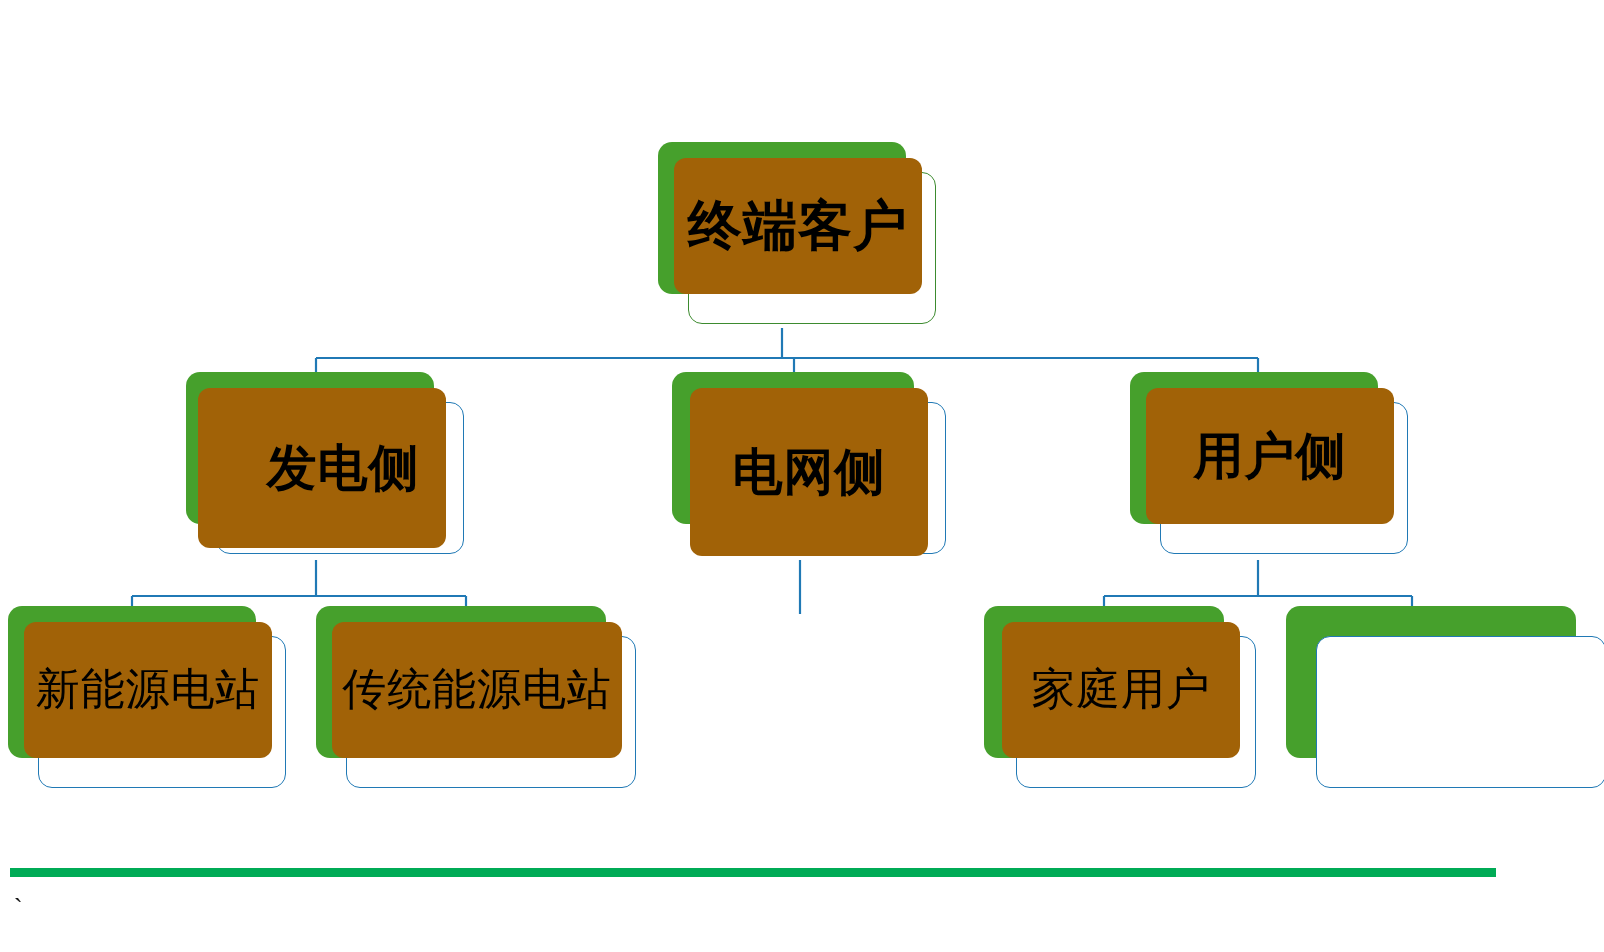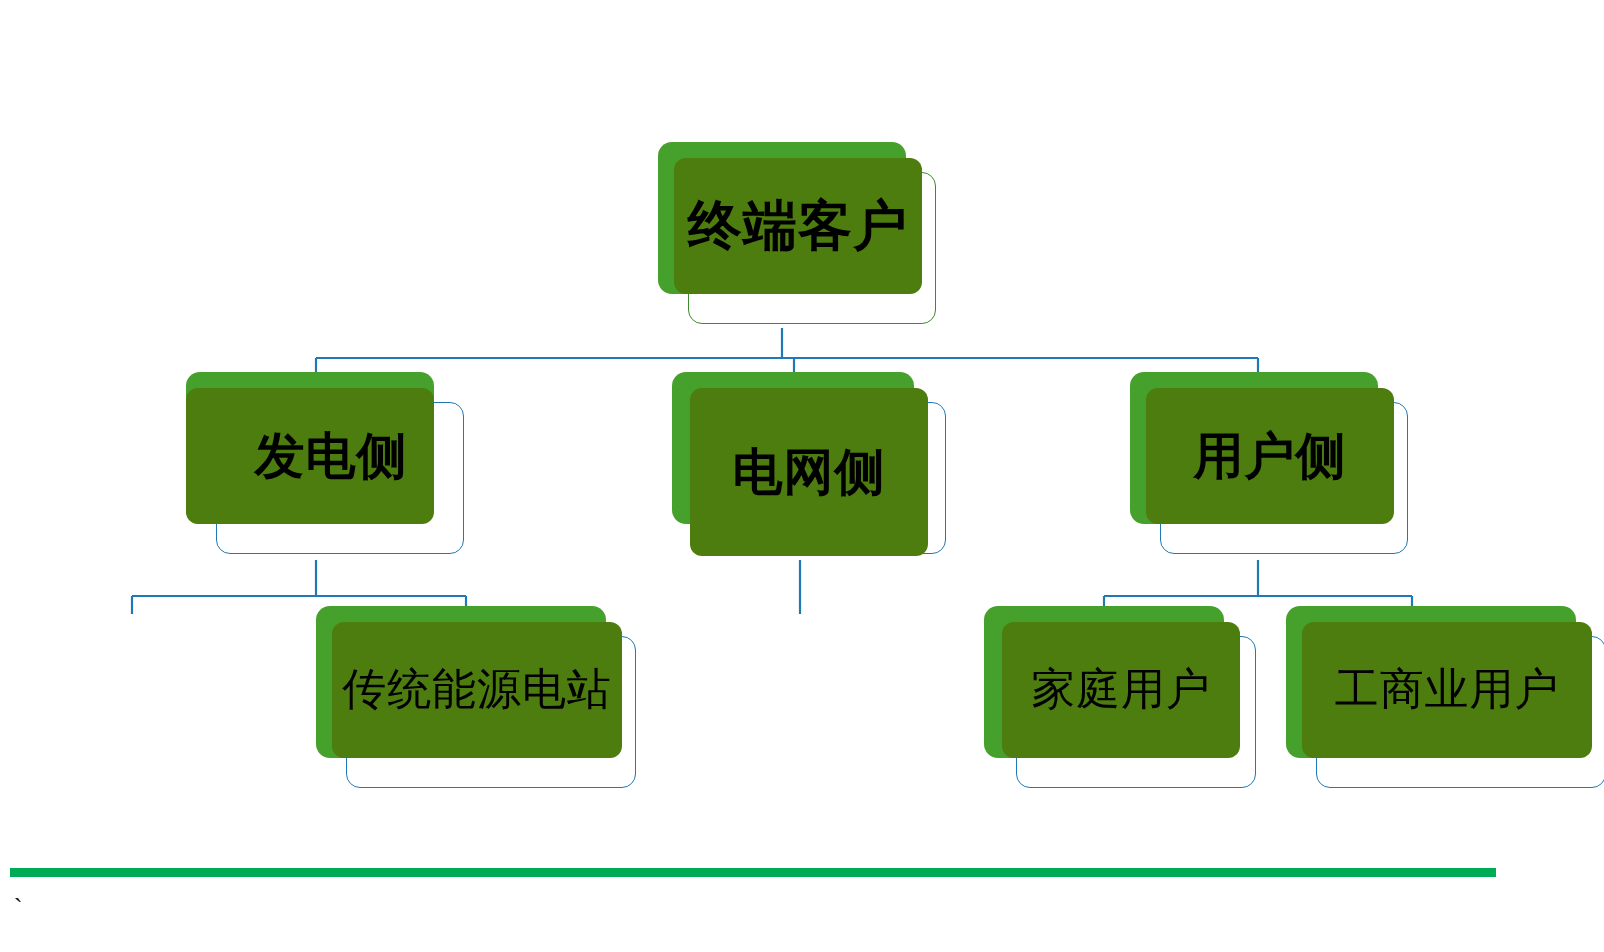--- a/index.html
+++ b/index.html
@@ -46,21 +46,21 @@
     border: 1.4px solid #2079b5;
     box-sizing: border-box;
   }
   .node.root .plate-outline {
     border-color: #3d8b2f;
   }
   
   .node .plate-fill {
     position: absolute;
     border-radius: 12px;
-    background: #4d7c0f;
+    background: #a16207;
     display: flex;
     align-items: center;
     justify-content: center;
     box-sizing: border-box;
   }
   .node .label {
     color: #000000;
     white-space: nowrap;
     line-height: 1;
     letter-spacing: 0.02em;
@@ -119,41 +119,48 @@
     <div class="plate-green" style="width:248px; height:152px;"></div>
     <div class="plate-outline" style="left:30px; top:30px; width:248px; height:152px;"></div>
     <div class="plate-fill" style="left:16px; top:16px; width:248px; height:136px;">
       <span class="label">终端客户</span>
     </div>
   </div>
 
   <div class="node lvl2" style="left:186px; top:372px; width:278px; height:182px;">
     <div class="plate-green" style="width:248px; height:152px;"></div>
     <div class="plate-outline" style="left:30px; top:30px; width:248px; height:152px;"></div>
-    <div class="plate-fill" style="left:0; top:16px; width:248px; height:136px;padding-left:42px;">
+    <div class="plate-fill" style="left:12px; top:16px; width:248px; height:160px;padding-left:42px;">
       <span class="label">发电侧</span>
     </div>
   </div>
 
   <div class="node lvl2" style="left:672px; top:372px; width:274px; height:182px;">
     <div class="plate-green" style="width:242px; height:152px;"></div>
     <div class="plate-outline" style="left:32px; top:30px; width:242px; height:152px;"></div>
     <div class="plate-fill" style="left:18px; top:16px; width:238px; height:168px;">
       <span class="label">电网侧</span>
     </div>
   </div>
 
   <div class="node lvl2" style="left:1130px; top:372px; width:278px; height:182px;">
     <div class="plate-green" style="width:248px; height:152px;"></div>
     <div class="plate-outline" style="left:30px; top:30px; width:248px; height:152px;"></div>
     <div class="plate-fill" style="left:16px; top:16px; width:248px; height:136px;">
       <span class="label">用户侧</span>
     </div>
   </div>
 
+  <div class="node lvl3" style="left:8px; top:606px; width:278px; height:182px;">
+    <div class="plate-green" style="width:248px; height:152px;"></div>
+    <div class="plate-outline" style="left:30px; top:30px; width:248px; height:152px;"></div>
+    <div class="plate-fill" style="left:16px; top:16px; width:248px; height:136px;">
+      <span class="label">新能源电站</span>
+    </div>
+  </div>
 
   <div class="node lvl3" style="left:316px; top:606px; width:320px; height:182px;font-family:Liberation Serif, serif;">
     <div class="plate-green" style="width:290px; height:152px;"></div>
     <div class="plate-outline" style="left:30px; top:30px; width:290px; height:152px;"></div>
     <div class="plate-fill" style="left:16px; top:16px; width:290px; height:136px;">
       <span class="label">传统能源电站</span>
     </div>
   </div>
 
 
@@ -161,21 +168,18 @@
     <div class="plate-green" style="width:240px; height:152px;"></div>
     <div class="plate-outline" style="left:32px; top:30px; width:240px; height:152px;"></div>
     <div class="plate-fill" style="left:18px; top:16px; width:238px; height:136px;font-family:Liberation Serif, serif;">
       <span class="label">家庭用户</span>
     </div>
   </div>
 
   <div class="node lvl3" style="left:1286px; top:606px; width:320px; height:182px;">
     <div class="plate-green" style="width:290px; height:152px;"></div>
     <div class="plate-outline" style="left:30px; top:30px; width:290px; height:152px;"></div>
-    <div class="plate-fill" style="left:16px; top:16px; width:290px; height:136px;">
-      <span class="label">工商业用户</span>
-    </div>
   </div>
 
   <div id="bottom-rule"></div>
   <div id="stray-mark">`</div>
 
 </div>
 
 </body></html>

